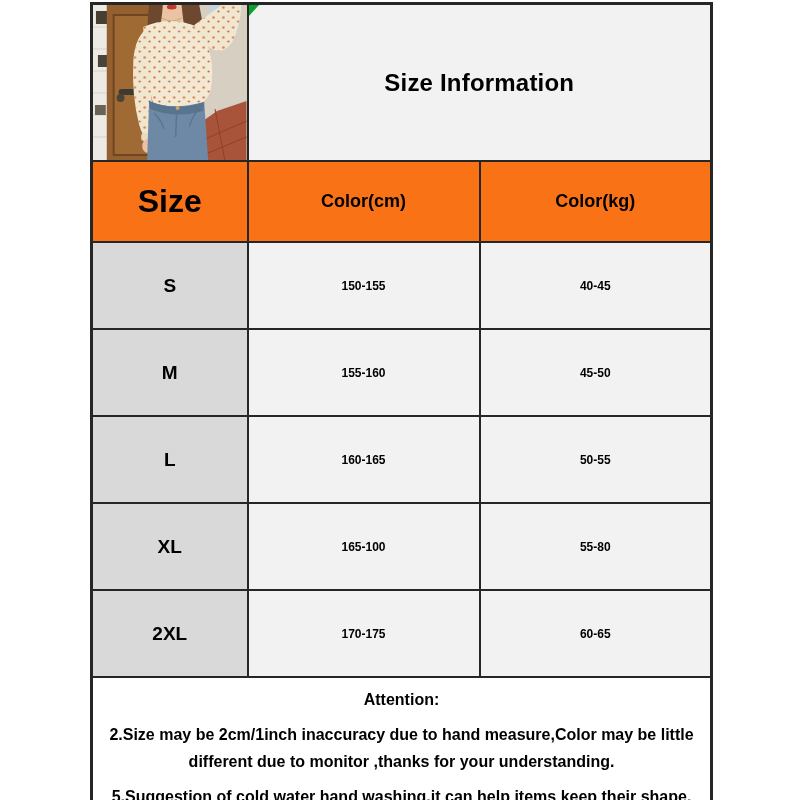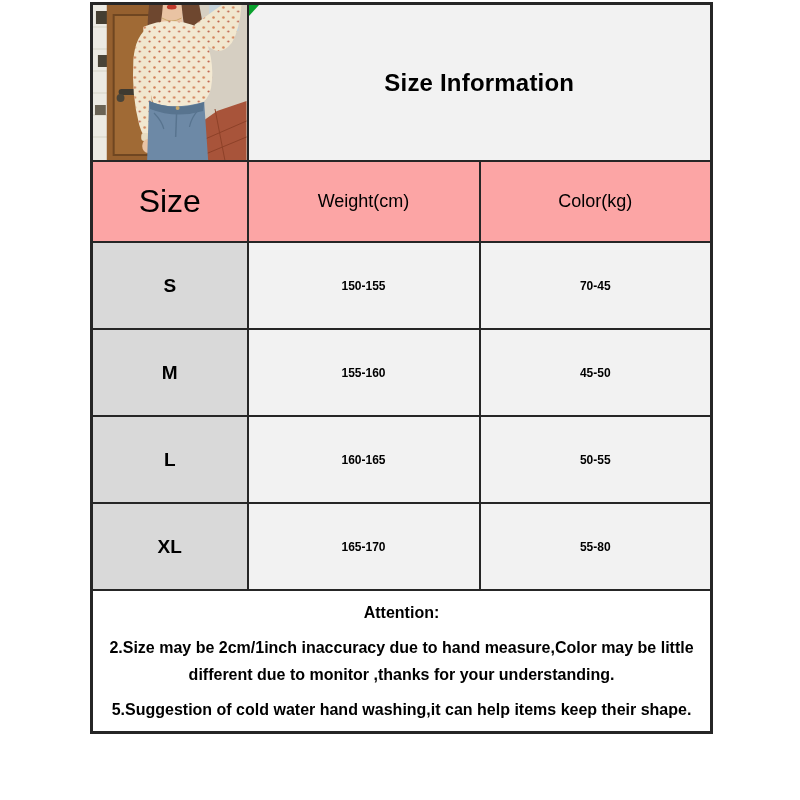--- a/index.html
+++ b/index.html
@@ -14,21 +14,21 @@
     border:2px solid #262626;text-align:center;vertical-align:middle;
     overflow:hidden;padding:0;
   }
   .photo-cell{height:155px;background:#d6cfc2;}
   .photo-cell svg{display:block;width:100%;height:155px;}
   .title-cell{background:#f2f2f2;position:relative;font-size:24px;font-weight:700;letter-spacing:0.2px;}
   .corner-tri{
     position:absolute;top:0;left:0;width:0;height:0;
     border-top:11px solid #0aa22e;border-right:10px solid transparent;
   }
-  .header-row th{height:79px;background:#fca5a5;font-size:18px;font-weight:400;}
+  .header-row th{height:79px;background:#f97316;font-size:18px;font-weight:700;}
   .header-row th.size-header{font-size:32px;}
   .data-row td{height:85px;background:#f2f2f2;font-size:12px;font-weight:700;}
   .data-row td.size-cell{background:#d9d9d9;font-size:19px;}
   .attention-cell{
     background:#ffffff;height:133px;text-align:left;vertical-align:top;
     padding:3px 4px;font-size:16px;line-height:27px;font-weight:400;
   }
   .attention-cell p{margin:8px;font-weight:bold;}
 </style>
 </head>
@@ -110,43 +110,48 @@
           </svg>
         </td>
         <td class="title-cell" colspan="2">
           <span class="corner-tri"></span>
           <span>Size Information</span>
         </td>
       </tr>
 
       <tr class="header-row">
         <th class="size-header">Size</th>
-        <th>Weight(cm)</th>
+        <th>Color(cm)</th>
         <th>Color(kg)</th>
       </tr>
 
       <tr class="data-row">
         <td class="size-cell">S</td>
         <td>150-155</td>
-        <td>70-45</td>
+        <td>40-45</td>
       </tr>
       <tr class="data-row">
         <td class="size-cell">M</td>
         <td>155-160</td>
         <td>45-50</td>
       </tr>
       <tr class="data-row">
         <td class="size-cell">L</td>
         <td>160-165</td>
         <td>50-55</td>
       </tr>
       <tr class="data-row">
         <td class="size-cell">XL</td>
-        <td>165-170</td>
+        <td>165-100</td>
         <td>55-80</td>
+      </tr>
+      <tr class="data-row">
+        <td class="size-cell">2XL</td>
+        <td>170-175</td>
+        <td>60-65</td>
       </tr>
 
       <tr>
         <td class="attention-cell" colspan="3">
           <p>Attention:</p>
           <p>2.Size may be 2cm/1inch inaccuracy due to hand measure,Color may be little different due to monitor ,thanks for your understanding.</p>
           <p>5.Suggestion of cold water hand washing,it can help items keep their shape.</p>
         </td>
       </tr>
     </tbody>

